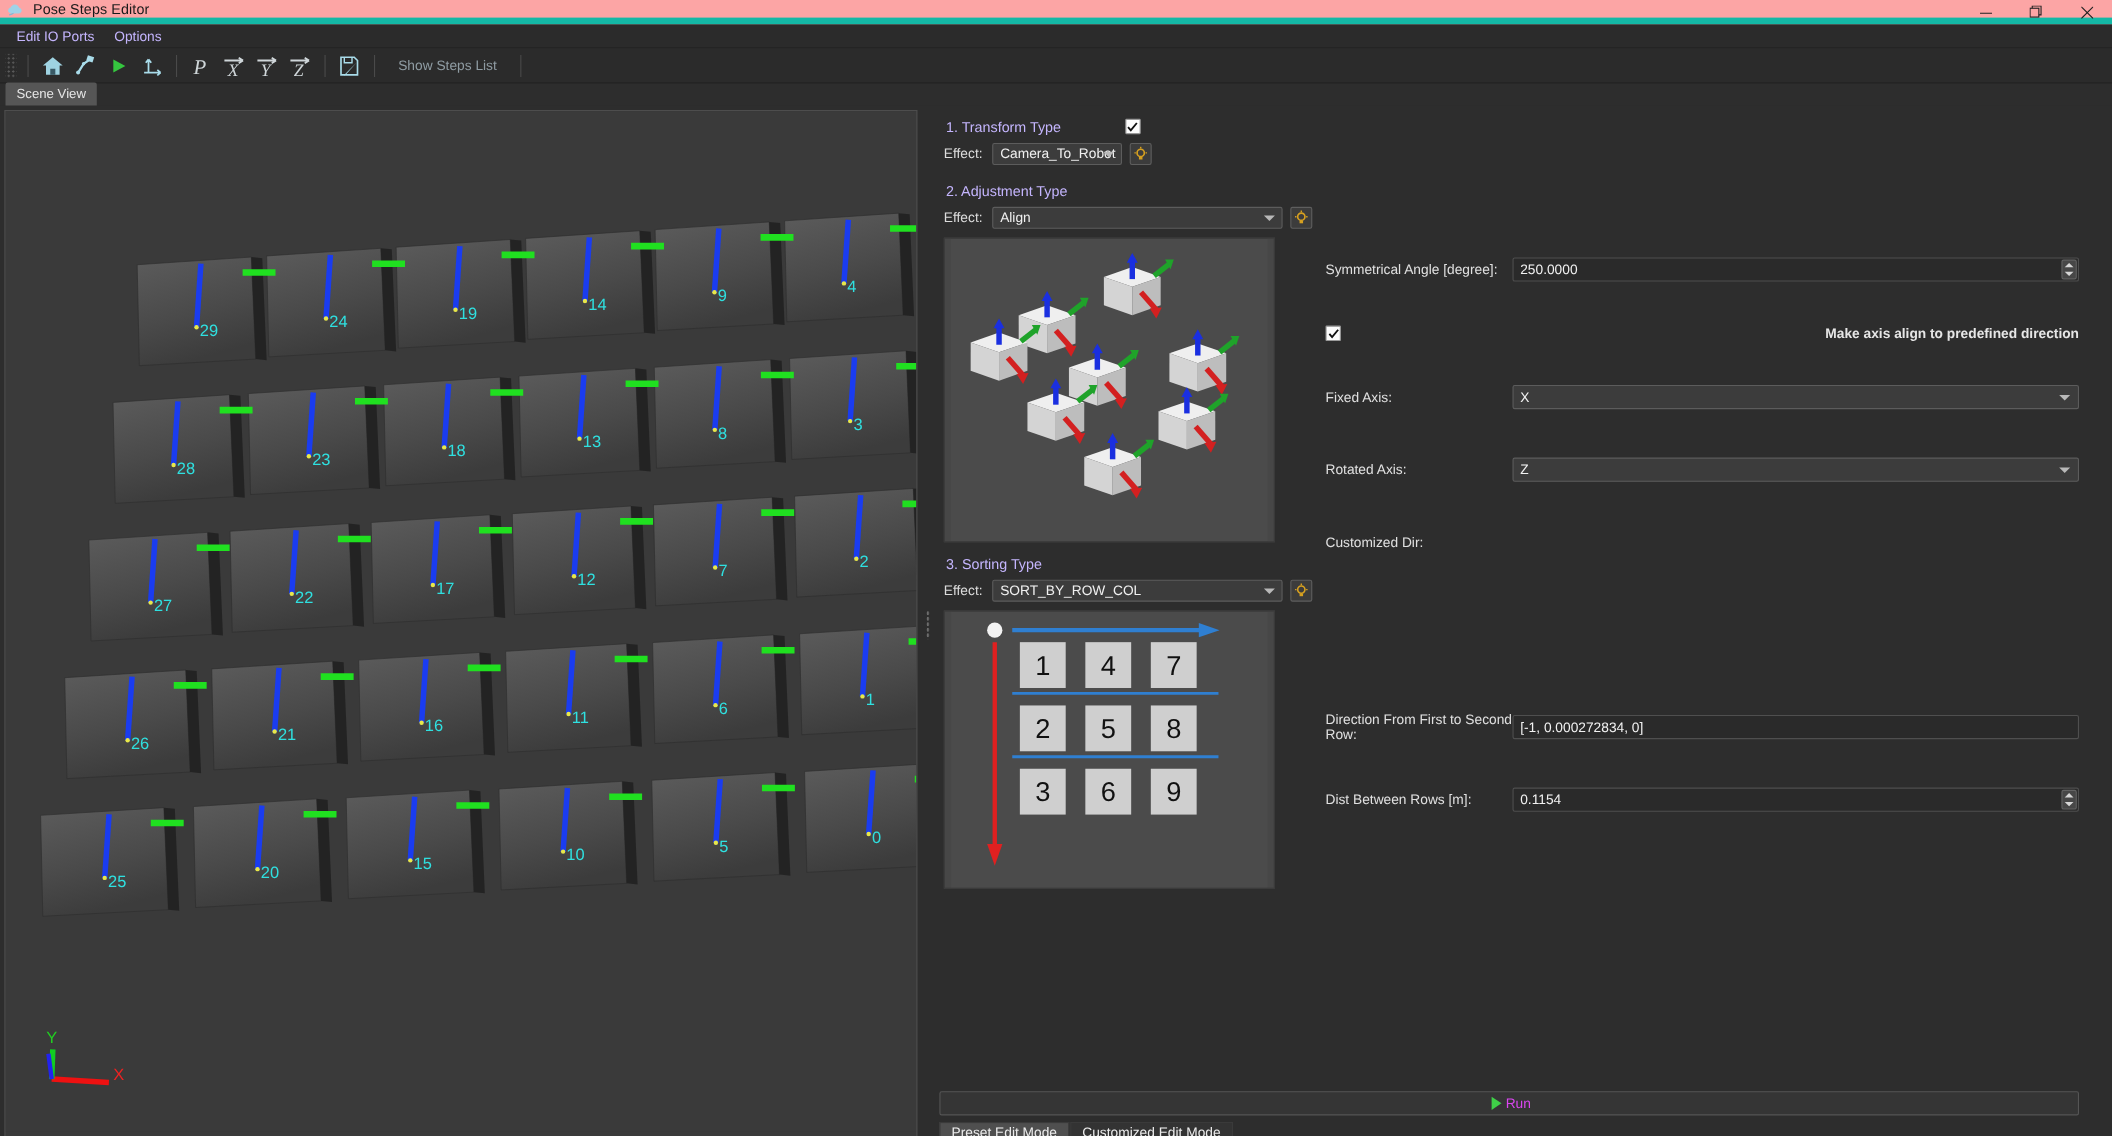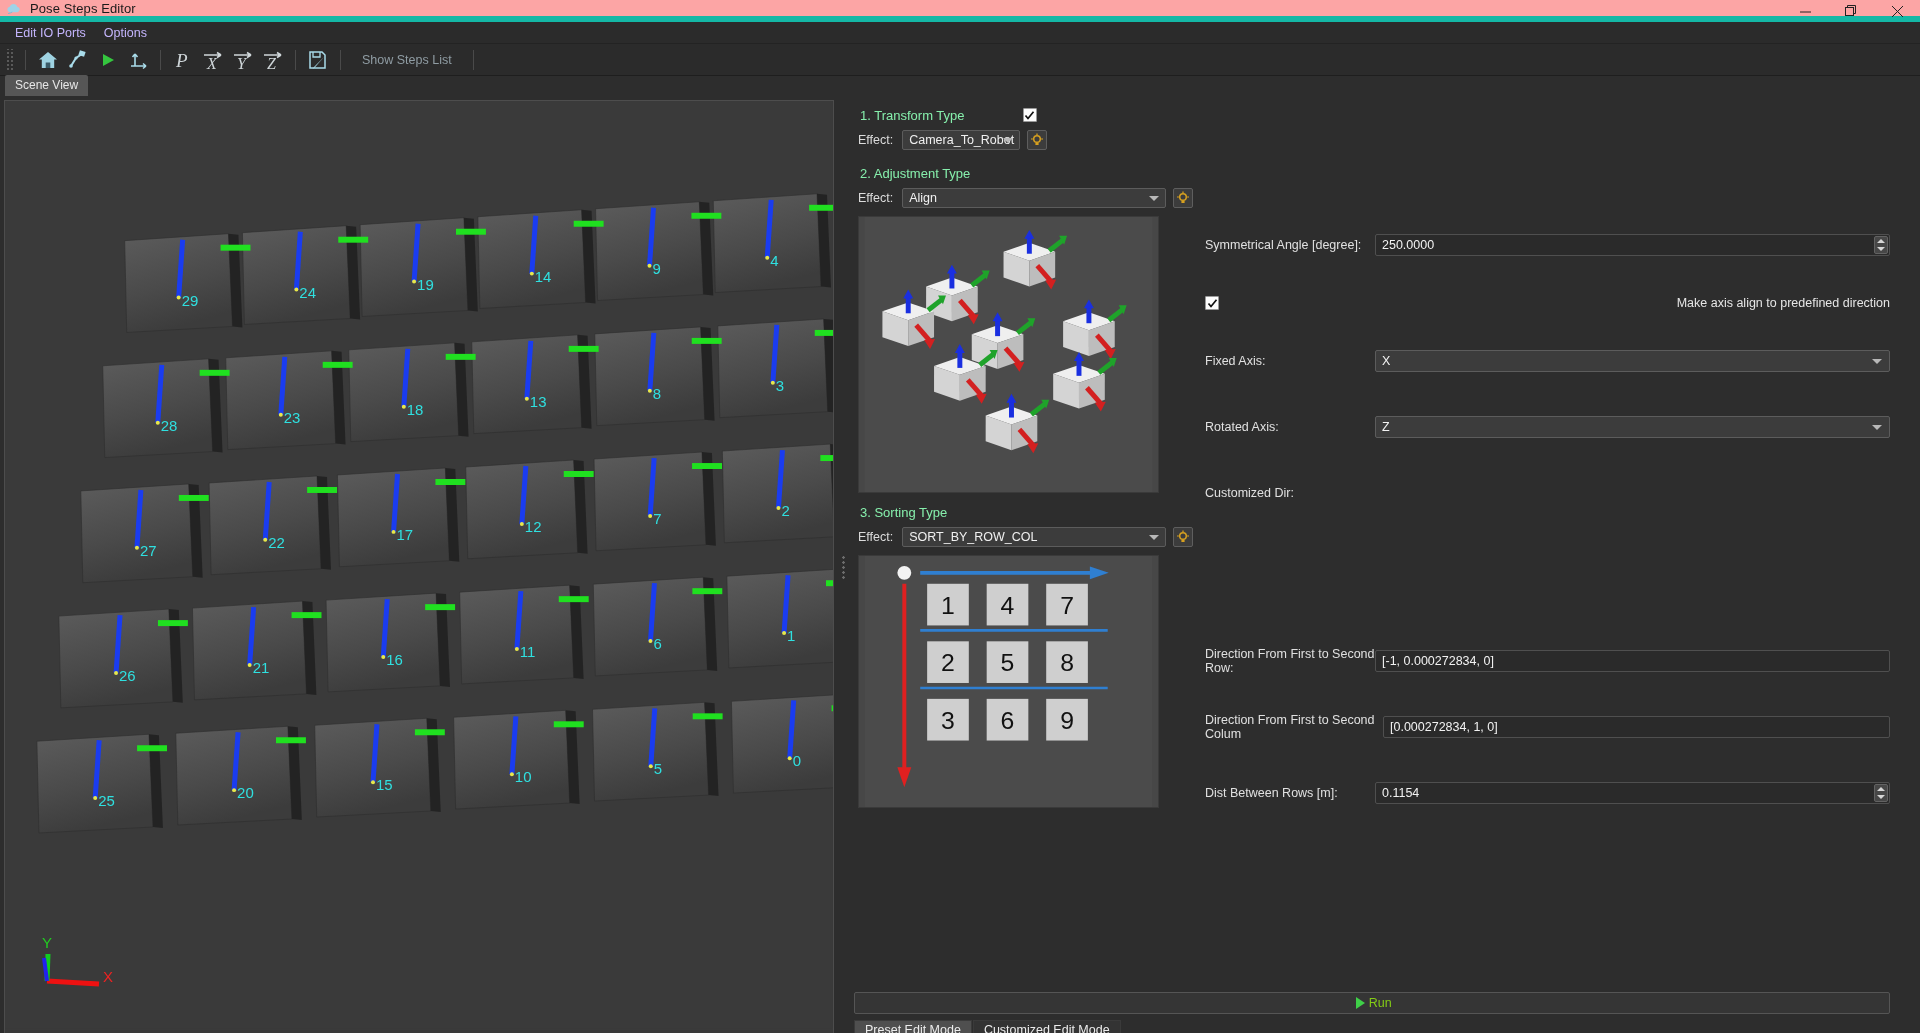--- a/index.html
+++ b/index.html
@@ -61,21 +61,21 @@
   .splitter-dots { width:3px; height:26px;
     background-image:radial-gradient(#6d6d6d 1px, transparent 1.2px);
     background-size:3px 5px; }
 
   
   .rightpanel { flex:1; display:flex; flex-direction:column; padding:6px 6px 0 0; }
   .rp-body { display:flex; flex:1; min-height:0; }
   .col-left { width:345px; padding-left:10px; }
   .col-right { flex:1; padding-left:12px; padding-right:24px; }
 
-  .section-title { font-size:13px; color:#86efac; margin:6px 0 7px 2px; }
+  .section-title { font-size:13px; color:#c4b5fd; margin:6px 0 7px 2px; }
   .row { display:flex; align-items:center; }
   .lbl { color:#dcdcdc; font-size:12.5px; }
 
   .combo {
     background:#3c3c3c; border:1px solid #5c5c5c; border-radius:2px;
     height:20px; display:flex; align-items:center; padding:0 4px 0 6px;
     color:#f0f0f0; font-size:12.5px; position:relative;
   }
   .combo .arrow {
     position:absolute; right:6px; width:0; height:0;
@@ -120,29 +120,29 @@
   .dropfield {
     flex:1; background:#3c3c3c; border:1px solid #5c5c5c; border-radius:2px;
     height:22px; line-height:20px; padding:0 6px; color:#f2f2f2; font-size:12.5px;
     position:relative;
   }
   .dropfield .arrow {
     position:absolute; right:7px; top:8px; width:0; height:0;
     border-left:5px solid transparent; border-right:5px solid transparent;
     border-top:5px solid #b8b8b8;
   }
-  .checkrow { display:flex; align-items:center; height:22px; margin-bottom:28px; }
+  .checkrow { display:flex; align-items:center; height:22px; margin-bottom:28px;font-weight:bold; }
   .checkrow .ctext { margin-left:auto; font-size:12.5px; color:#e6e6e6; }
 
   
   .runbar { padding:0 24px 0 6px; }
   .run-btn {
     height:22px; background:#353535; border:1px solid #555; border-radius:2px;
     display:flex; align-items:center; justify-content:flex-end;
-    padding-right:48%; color:#84cc16; font-size:12.5px; gap:4px;
+    padding-right:48%; color:#d946ef; font-size:12.5px; gap:4px;
   }
   .play-tri { width:0;height:0;border-left:9px solid #3fd048;
     border-top:6px solid transparent;border-bottom:6px solid transparent; }
   .modebar { display:flex; padding:6px 0 0 6px; gap:1px; }
   .mode-btn {
     height:20px; padding:0 10px; font-size:12.5px; color:#ececec;
     background:#4f4f4f; border:1px solid #3a3a3a; display:flex; align-items:center;
   }
   .mode-btn.inactive { background:#333; }
 </style>
@@ -773,26 +773,20 @@
         <div style="height:102px;"></div>
 
 
         <div class="fieldrow">
           <span class="flbl">Direction From First to Second Row:</span>
           <div class="textfield">
             <span>[-1, 0.000272834, 0]</span>
           </div>
         </div>
 
-        <div class="fieldrow">
-          <span class="flbl" style="width:178px;">Direction From First to Second Colum</span>
-          <div class="textfield">
-            <span>[0.000272834, 1, 0]</span>
-          </div>
-        </div>
 
         <div class="fieldrow">
           <span class="flbl">Dist Between Rows [m]:</span>
           <div class="textfield">
             <span>0.1154</span>
             <span class="spin">
               <i class="up"></i>
                 <i class="dn"></i>
             </span>
           </div>

